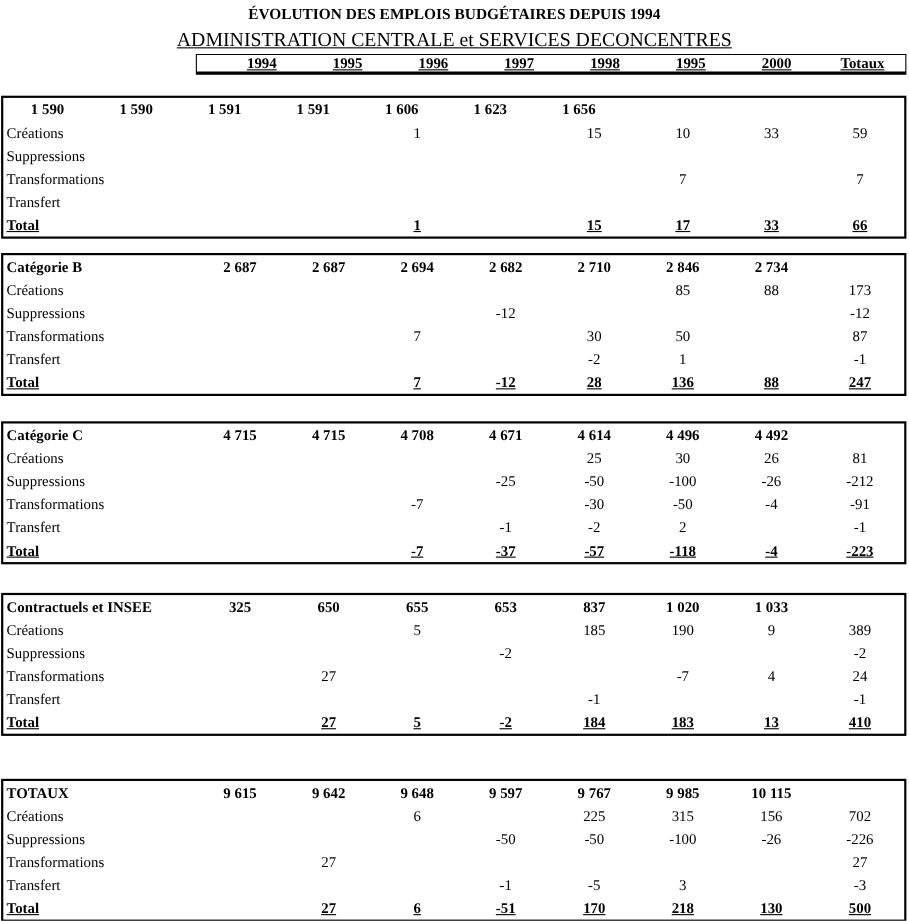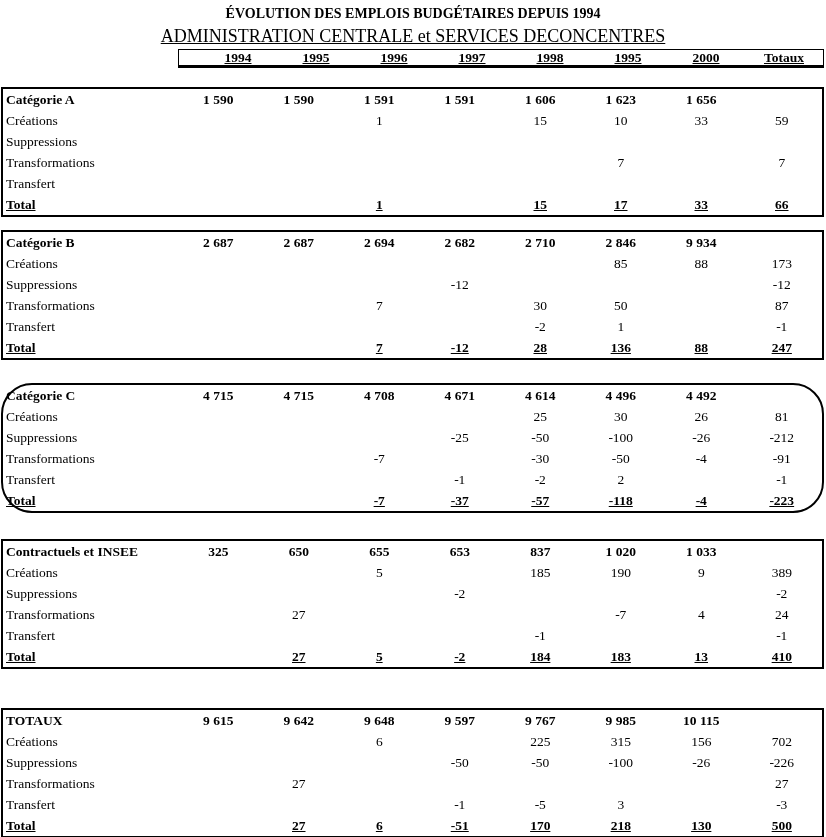--- a/index.html
+++ b/index.html
@@ -29,21 +29,21 @@
     font-weight: bold; font-size: 13.5px;
   }
   .year-cell span { text-decoration: underline; }
   .section {
     margin-left: 1px; width: 823px; height: 130px;
     box-sizing: border-box;
     border: 2px solid #000;
   }
   #sections .section:nth-child(1) { margin-top: 19px; }
   #sections .section:nth-child(2) { margin-top: 13px; }
-  #sections .section:nth-child(3) { margin-top: 23px; border-radius: 31px; }
+  #sections .section:nth-child(3) { margin-top: 23px; }
   #sections .section:nth-child(4) { margin-top: 26px; }
   #sections .section:nth-child(5) { margin-top: 39px; }
   .row {
     display: flex; align-items: center;
     height: 21px; font-size: 13.5px;
   }
   .row .label {
     flex: none; width: 172px; padding-left: 3px;
     white-space: nowrap; overflow: hidden;
   }
@@ -67,21 +67,20 @@
       <div class="year-cell"><span>1996</span></div>
       <div class="year-cell"><span>1997</span></div>
       <div class="year-cell"><span>1998</span></div>
       <div class="year-cell"><span>1995</span></div>
       <div class="year-cell"><span>2000</span></div>
       <div class="year-cell"><span>Totaux</span></div>
     </div>
   <div id="sections">
       <div class="section">
         <div class="row header-row">
-          <div class="label"><span>Catégorie A</span></div>
           <div class="cell"><span>1 590</span></div>
           <div class="cell"><span>1 590</span></div>
           <div class="cell"><span>1 591</span></div>
           <div class="cell"><span>1 591</span></div>
           <div class="cell"><span>1 606</span></div>
           <div class="cell"><span>1 623</span></div>
           <div class="cell"><span>1 656</span></div>
           <div class="cell"><span></span></div>
         </div>
         <div class="row">
@@ -142,21 +141,21 @@
       </div>
       <div class="section">
         <div class="row header-row">
           <div class="label"><span>Catégorie B</span></div>
           <div class="cell"><span>2 687</span></div>
           <div class="cell"><span>2 687</span></div>
           <div class="cell"><span>2 694</span></div>
           <div class="cell"><span>2 682</span></div>
           <div class="cell"><span>2 710</span></div>
           <div class="cell"><span>2 846</span></div>
-          <div class="cell"><span>9 934</span></div>
+          <div class="cell"><span>2 734</span></div>
           <div class="cell"><span></span></div>
         </div>
         <div class="row">
           <div class="label"><span>Créations</span></div>
           <div class="cell"><span></span></div>
           <div class="cell"><span></span></div>
           <div class="cell"><span></span></div>
           <div class="cell"><span></span></div>
           <div class="cell"><span></span></div>
           <div class="cell"><span>85</span></div>

